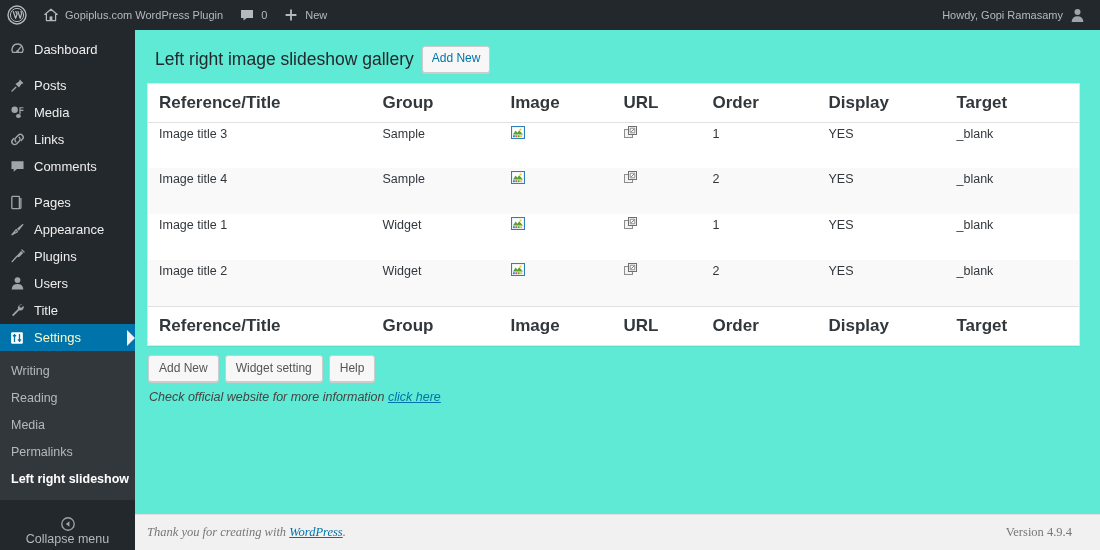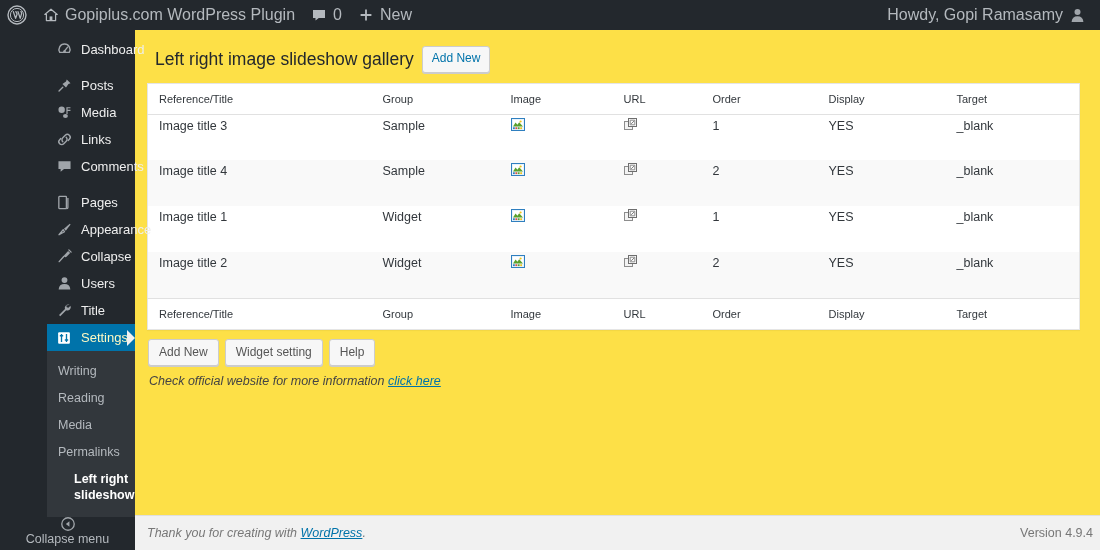--- a/index.html
+++ b/index.html
@@ -9,21 +9,21 @@
     font-family: "Liberation Sans", sans-serif;
     background: #f1f1f1;
   }
 
   
   #adminbar {
     position: absolute; top: 0; left: 0;
     width: 1100px; height: 30px;
     background: #23282d;
     color: #b4b9be;
-    font-size: 16px;
+    font-size: 11px;
     display: flex; align-items: center;
     z-index: 30;
   }
   .ab-item {
     display: flex; align-items: center;
     height: 30px; padding: 0 8px;
     color: #b4b9be; text-decoration: none;
     gap: 6px; white-space: nowrap;
   }
   .ab-item:first-child { padding-left: 7px; }
@@ -33,21 +33,20 @@
   .ab-count { color: #b4b9be; }
   .wp-logo-glyph { width: 20px; height: 20px; }
 
   
   #adminmenuwrap {
     position: absolute; top: 30px; left: 0;
     width: 135px; height: 520px;
     background: #23282d;
     z-index: 20;
     font-size: 13px;
-    padding-left: 47px;
   }
   .menu-top {
     position: relative;
     display: flex; align-items: center;
     height: 27px;
     padding-left: 0;
     color: #eee;
     cursor: pointer;
   }
   .menu-top .mi {
@@ -73,40 +72,40 @@
     background: #32373c;
     padding: 7px 0 8px 0;
   }
   .submenu a {
     display: block;
     padding: 5px 0 5px 11px;
     font-size: 12.5px;
     color: #b4b9be; text-decoration: none;
     line-height: 1.35;
   }
-  .submenu a.current { color: #fff; font-weight: bold; margin-left: 16px; }
+  .submenu a.current { color: #fff; font-weight: bold; }
   .collapse-row {
     position: absolute; bottom: 0; left: 0;
     width: 135px; height: 34px;
     display: flex; align-items: center;
     color: #b4b9be; font-size: 12.5px;
     border-top: 0;
     flex-direction: column;
   }
   .collapse-row .mi {
     width: 34px; min-width: 34px;
     display: flex; align-items: center; justify-content: center;
     color: #a0a5aa;
   }
 
   
   #wpcontent {
     position: absolute; top: 30px; left: 135px;
     width: 965px; height: 520px;
-    background: #fde047;
+    background: #5eead4;
   }
   #wpbody {
     padding: 10px 20px 0 12px;
     height: 100%;
     position: relative;
   }
   .page-head {
     display: flex; align-items: center; gap: 8px;
     padding: 6px 0 10px 8px;
   }
@@ -133,23 +132,23 @@
     border-collapse: collapse;
     background: #fff;
     border: 1px solid #e5e5e5;
     box-shadow: 0 1px 1px rgba(0,0,0,.04);
     font-size: 12.5px;
     color: #32373c;
     table-layout: fixed;
   }
   .wp-list-table th {
     text-align: left;
-    font-weight: 400;
+    font-weight: 700;
     color: #32373c;
-    font-size: 11px;
+    font-size: 17px;
     padding: 9px 10px;
     height: 30px;
     background: #fff;
     border-bottom: 1px solid #e1e1e1;
   }
   .wp-list-table tfoot th {
     border-bottom: 0;
     border-top: 1px solid #e1e1e1;
   }
   .wp-list-table td {
@@ -196,26 +195,26 @@
     font-size: 12.5px;
     font-style: italic;
     color: #444;
   }
   .note a { color: #0073aa; font-style: italic; }
 
   
   #wpfooter {
     position: absolute; left: 0; bottom: 0;
     width: 965px;
-    padding: 10px 7px 10px 12px;
+    padding: 10px 28px 10px 12px;
     color: #777;
     font-size: 12.5px;
     border-top: 1px solid #dfdfdf;
     background: #f1f1f1;
-    display: flex; align-items: center;
+    display: flex; align-items: center; font-family: Liberation Serif, serif;
   }
   #wpfooter .left { font-style: italic; }
   #wpfooter .left a { color: #0073aa; font-style: italic; }
   #wpfooter .right { margin-left: auto; font-style: normal; }
 </style>
 </head>
 <body>
 
 <div id="adminbar">
   <a class="ab-item" href="#">
@@ -338,21 +337,21 @@
   </div>
 
   <div class="menu-top">
     <span class="mi">
       <svg width="17" height="17" viewBox="0 0 18 18">
           <path d="M12.8 3.2 L15 5.4 L11.4 9 a2 2 0 0 1-2.8 0 L8 8.4 Z" fill="currentColor"></path>
           <path d="M8.2 9 L3.4 14.4" stroke="currentColor" stroke-width="1.5" stroke-linecap="round"></path>
           <path d="M13.6 2 L16 4.4" stroke="currentColor" stroke-width="1.4" stroke-linecap="round"></path>
         </svg>
     </span>
-    <span class="ml">Collapse</span>
+    <span class="ml">Plugins</span>
   </div>
 
   <div class="menu-top">
     <span class="mi">
       <svg width="17" height="17" viewBox="0 0 18 18">
           <circle cx="9" cy="5.4" r="3.1" fill="currentColor"></circle>
           <path d="M2.8 15.4 Q3.3 9.6 9 9.6 Q14.7 9.6 15.2 15.4 Z" fill="currentColor"></path>
         </svg>
     </span>
     <span class="ml">Users</span>

